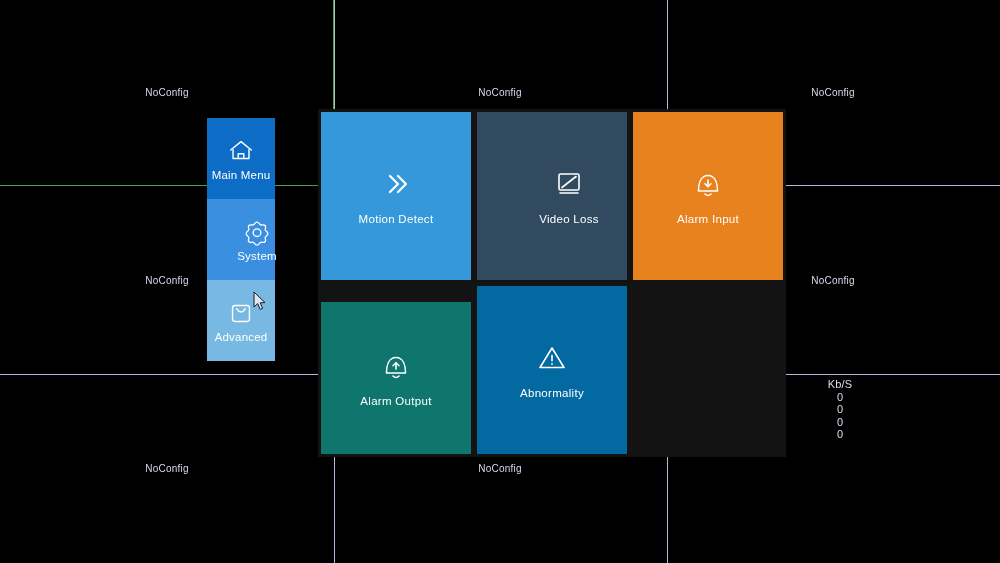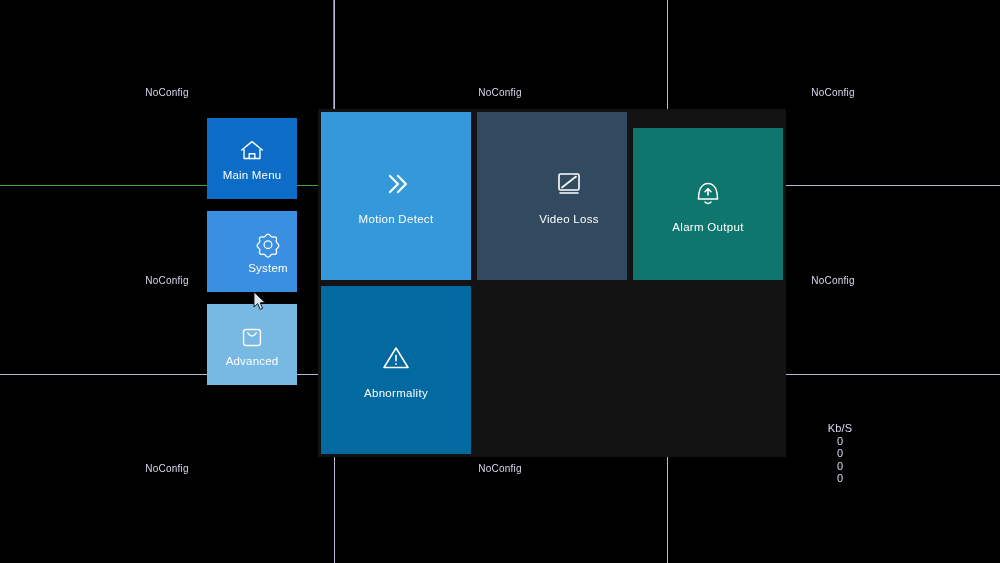--- a/index.html
+++ b/index.html
@@ -45,33 +45,32 @@
 
   
   .kbs {
     position:absolute;
     left:812px; top:378px;
     width:56px;
     color:#dcdcf0;
     font-size:11px;
     text-align:center;
     line-height:12.6px;
-    margin-top:44px;
   }
   .kbs .hdr { letter-spacing:0.2px; }
   .kbs .v { }
 
   
   .sidebar {
     position:absolute;
     left:207px; top:118px;
-    width:90px;
+    width:68px;
     display:flex;
     flex-direction:column;
-    gap:12px;
+    gap:0;
   }
   .side-item {
     position:relative;
     height:81px;
     display:flex;
     flex-direction:column;
     align-items:center;
     justify-content:center;
     gap:3px;
     cursor:pointer;
@@ -213,20 +212,30 @@
       <span class="t-ico">
         <svg viewBox="0 0 34 34" width="34" height="34" fill="none" stroke="#fff" stroke-width="1.6" stroke-linecap="round" stroke-linejoin="round">
           <rect x="7" y="7" width="20" height="16" rx="1.5"></rect>
           <path d="M10 20.5 L24 9.5"></path>
           <path d="M8 26 H26"></path>
         </svg>
       </span>
       <span class="t-lbl">Video Loss</span>
     </div>
 
+    <div class="tile" style="background:#e8821e;">
+      <span class="t-ico">
+        <svg viewBox="0 0 34 34" width="34" height="34" fill="none" stroke="#fff" stroke-width="1.6" stroke-linecap="round" stroke-linejoin="round">
+          <path d="M7.5 24 C7.5 17 9.5 8.5 17 8.5 C24.5 8.5 26.5 17 26.5 24 Z"></path>
+          <path d="M14 27 q3 3 6 0"></path>
+          <path d="M17 13 V19.5 M14 16.8 L17 19.8 L20 16.8"></path>
+        </svg>
+      </span>
+      <span class="t-lbl">Alarm Input</span>
+    </div>
 
     <div class="tile" style="background:#0f766e;margin-top:16px;">
       <span class="t-ico">
         <svg viewBox="0 0 34 34" width="34" height="34" fill="none" stroke="#fff" stroke-width="1.6" stroke-linecap="round" stroke-linejoin="round">
           <path d="M7.5 24 C7.5 17 9.5 8.5 17 8.5 C24.5 8.5 26.5 17 26.5 24 Z"></path>
           <path d="M14 27 q3 3 6 0"></path>
           <path d="M17 20 V13.5 M14 16.7 L17 13.7 L20 16.7"></path>
         </svg>
       </span>
       <span class="t-lbl">Alarm Output</span>

